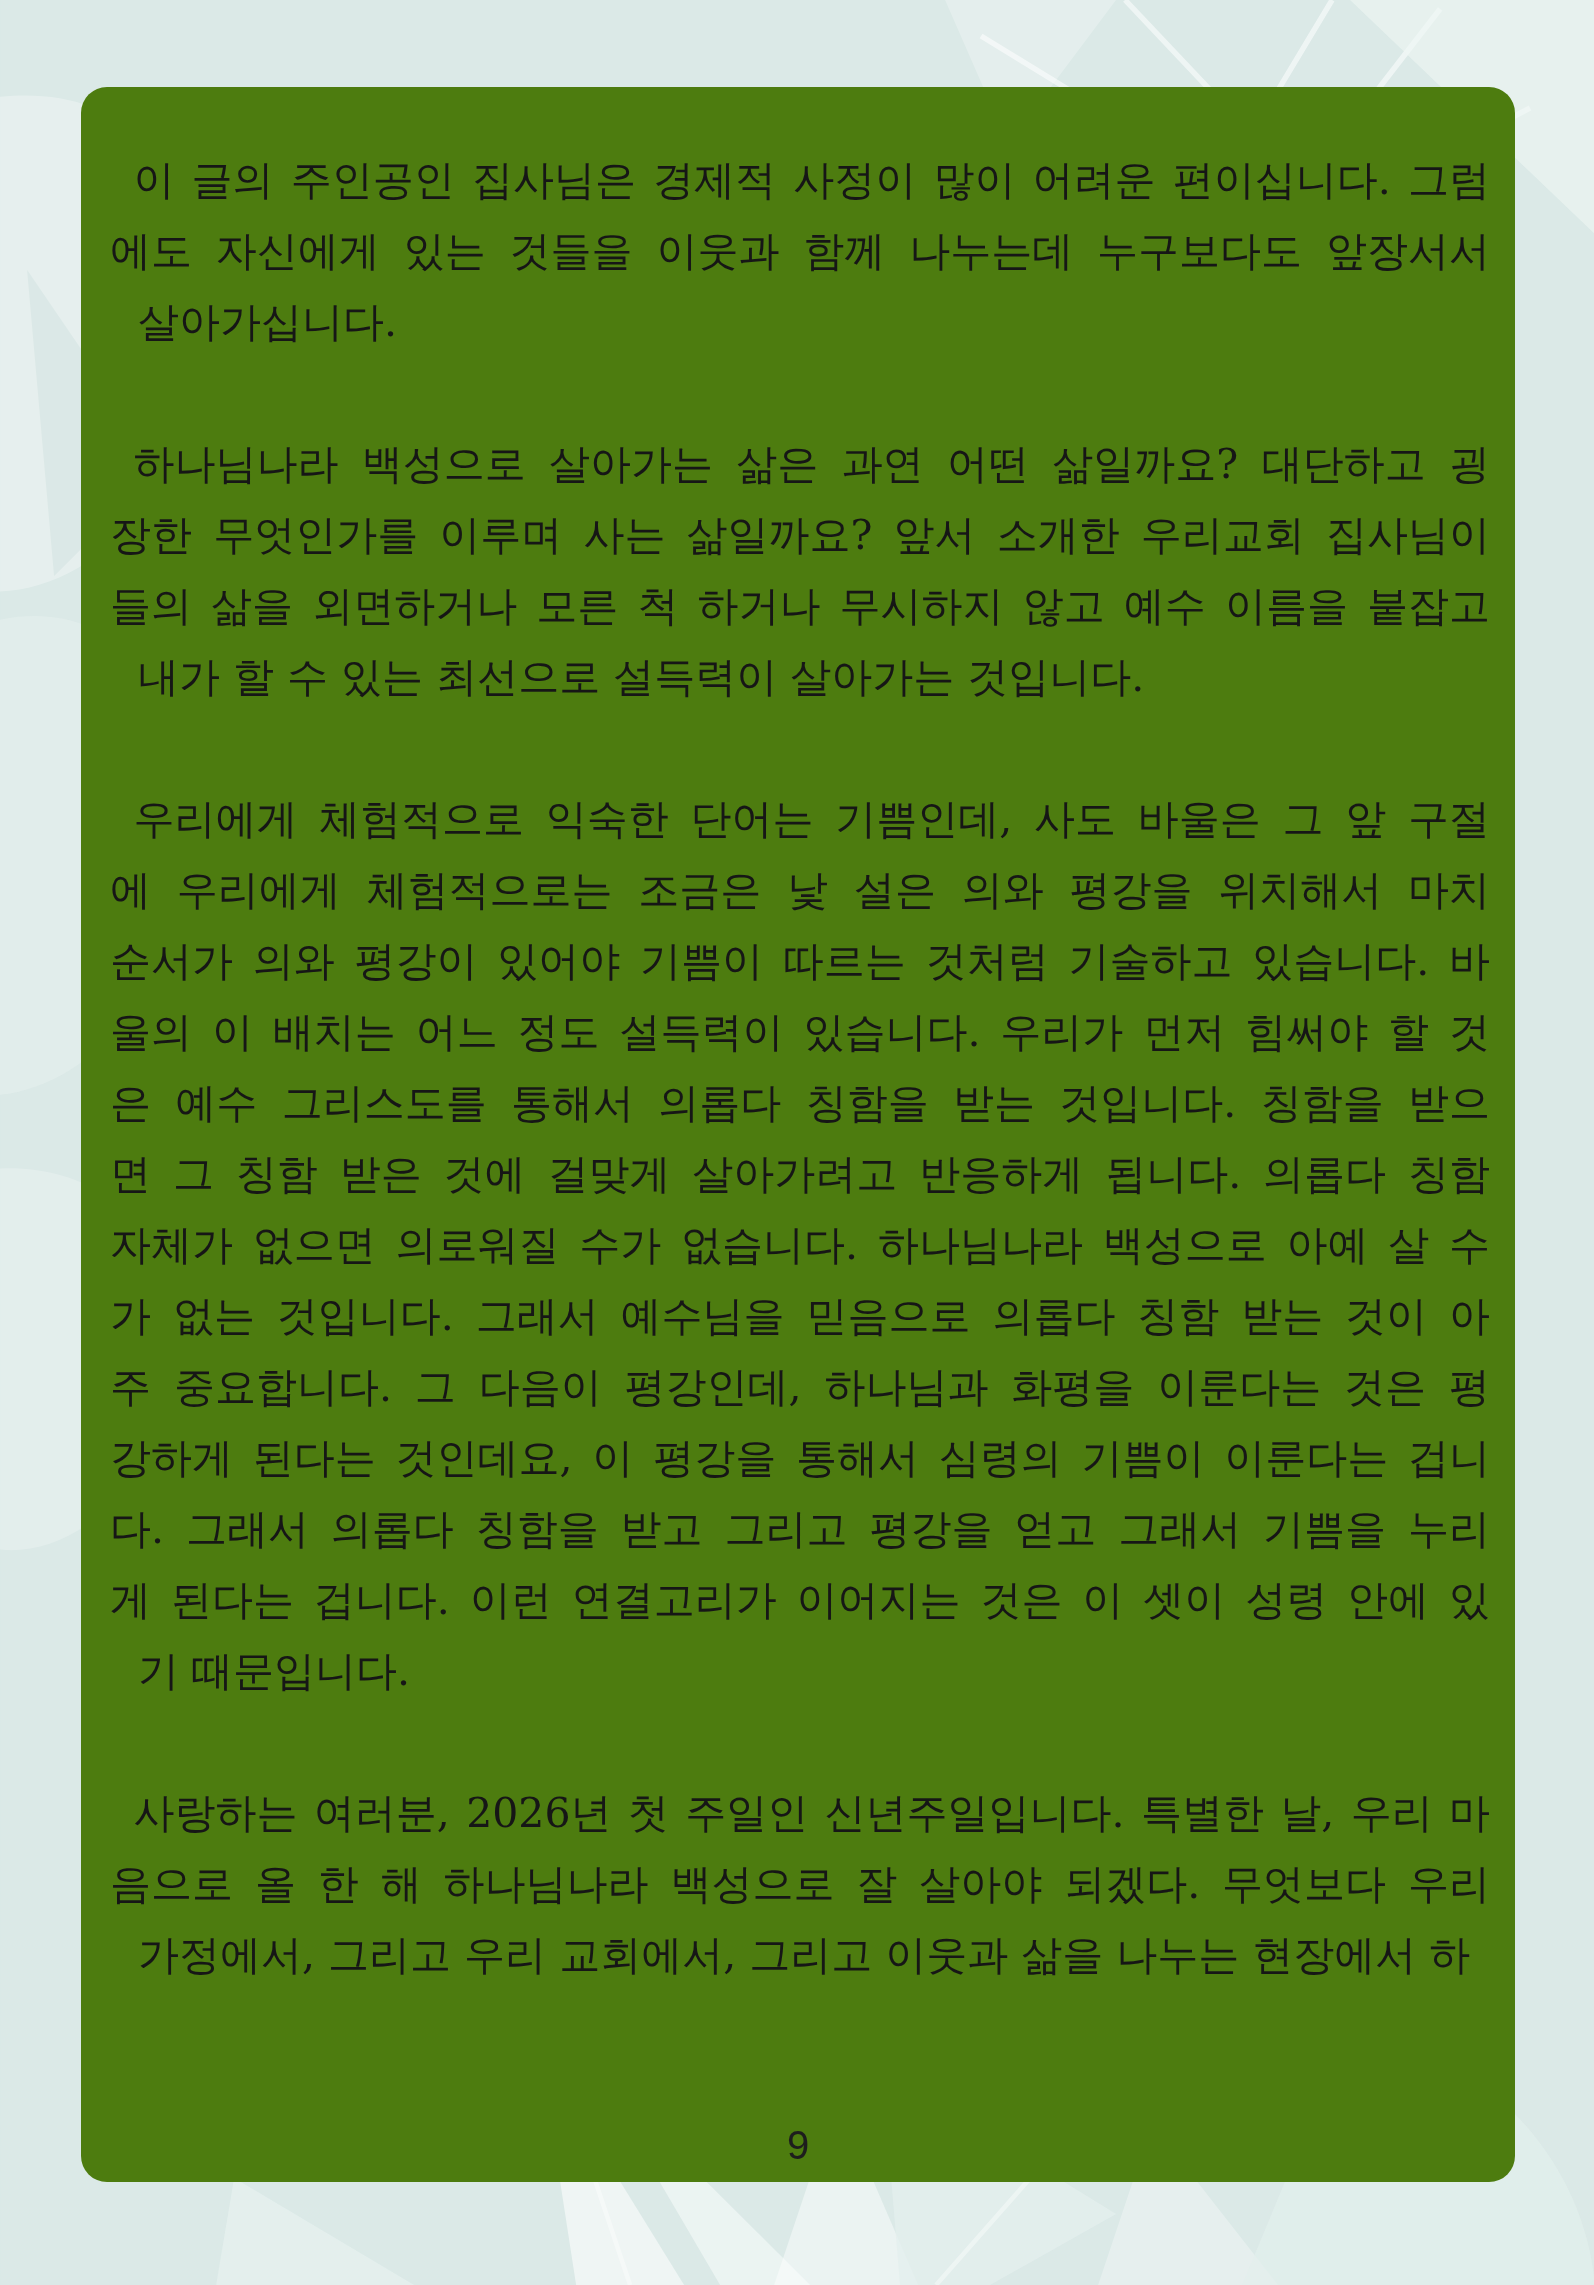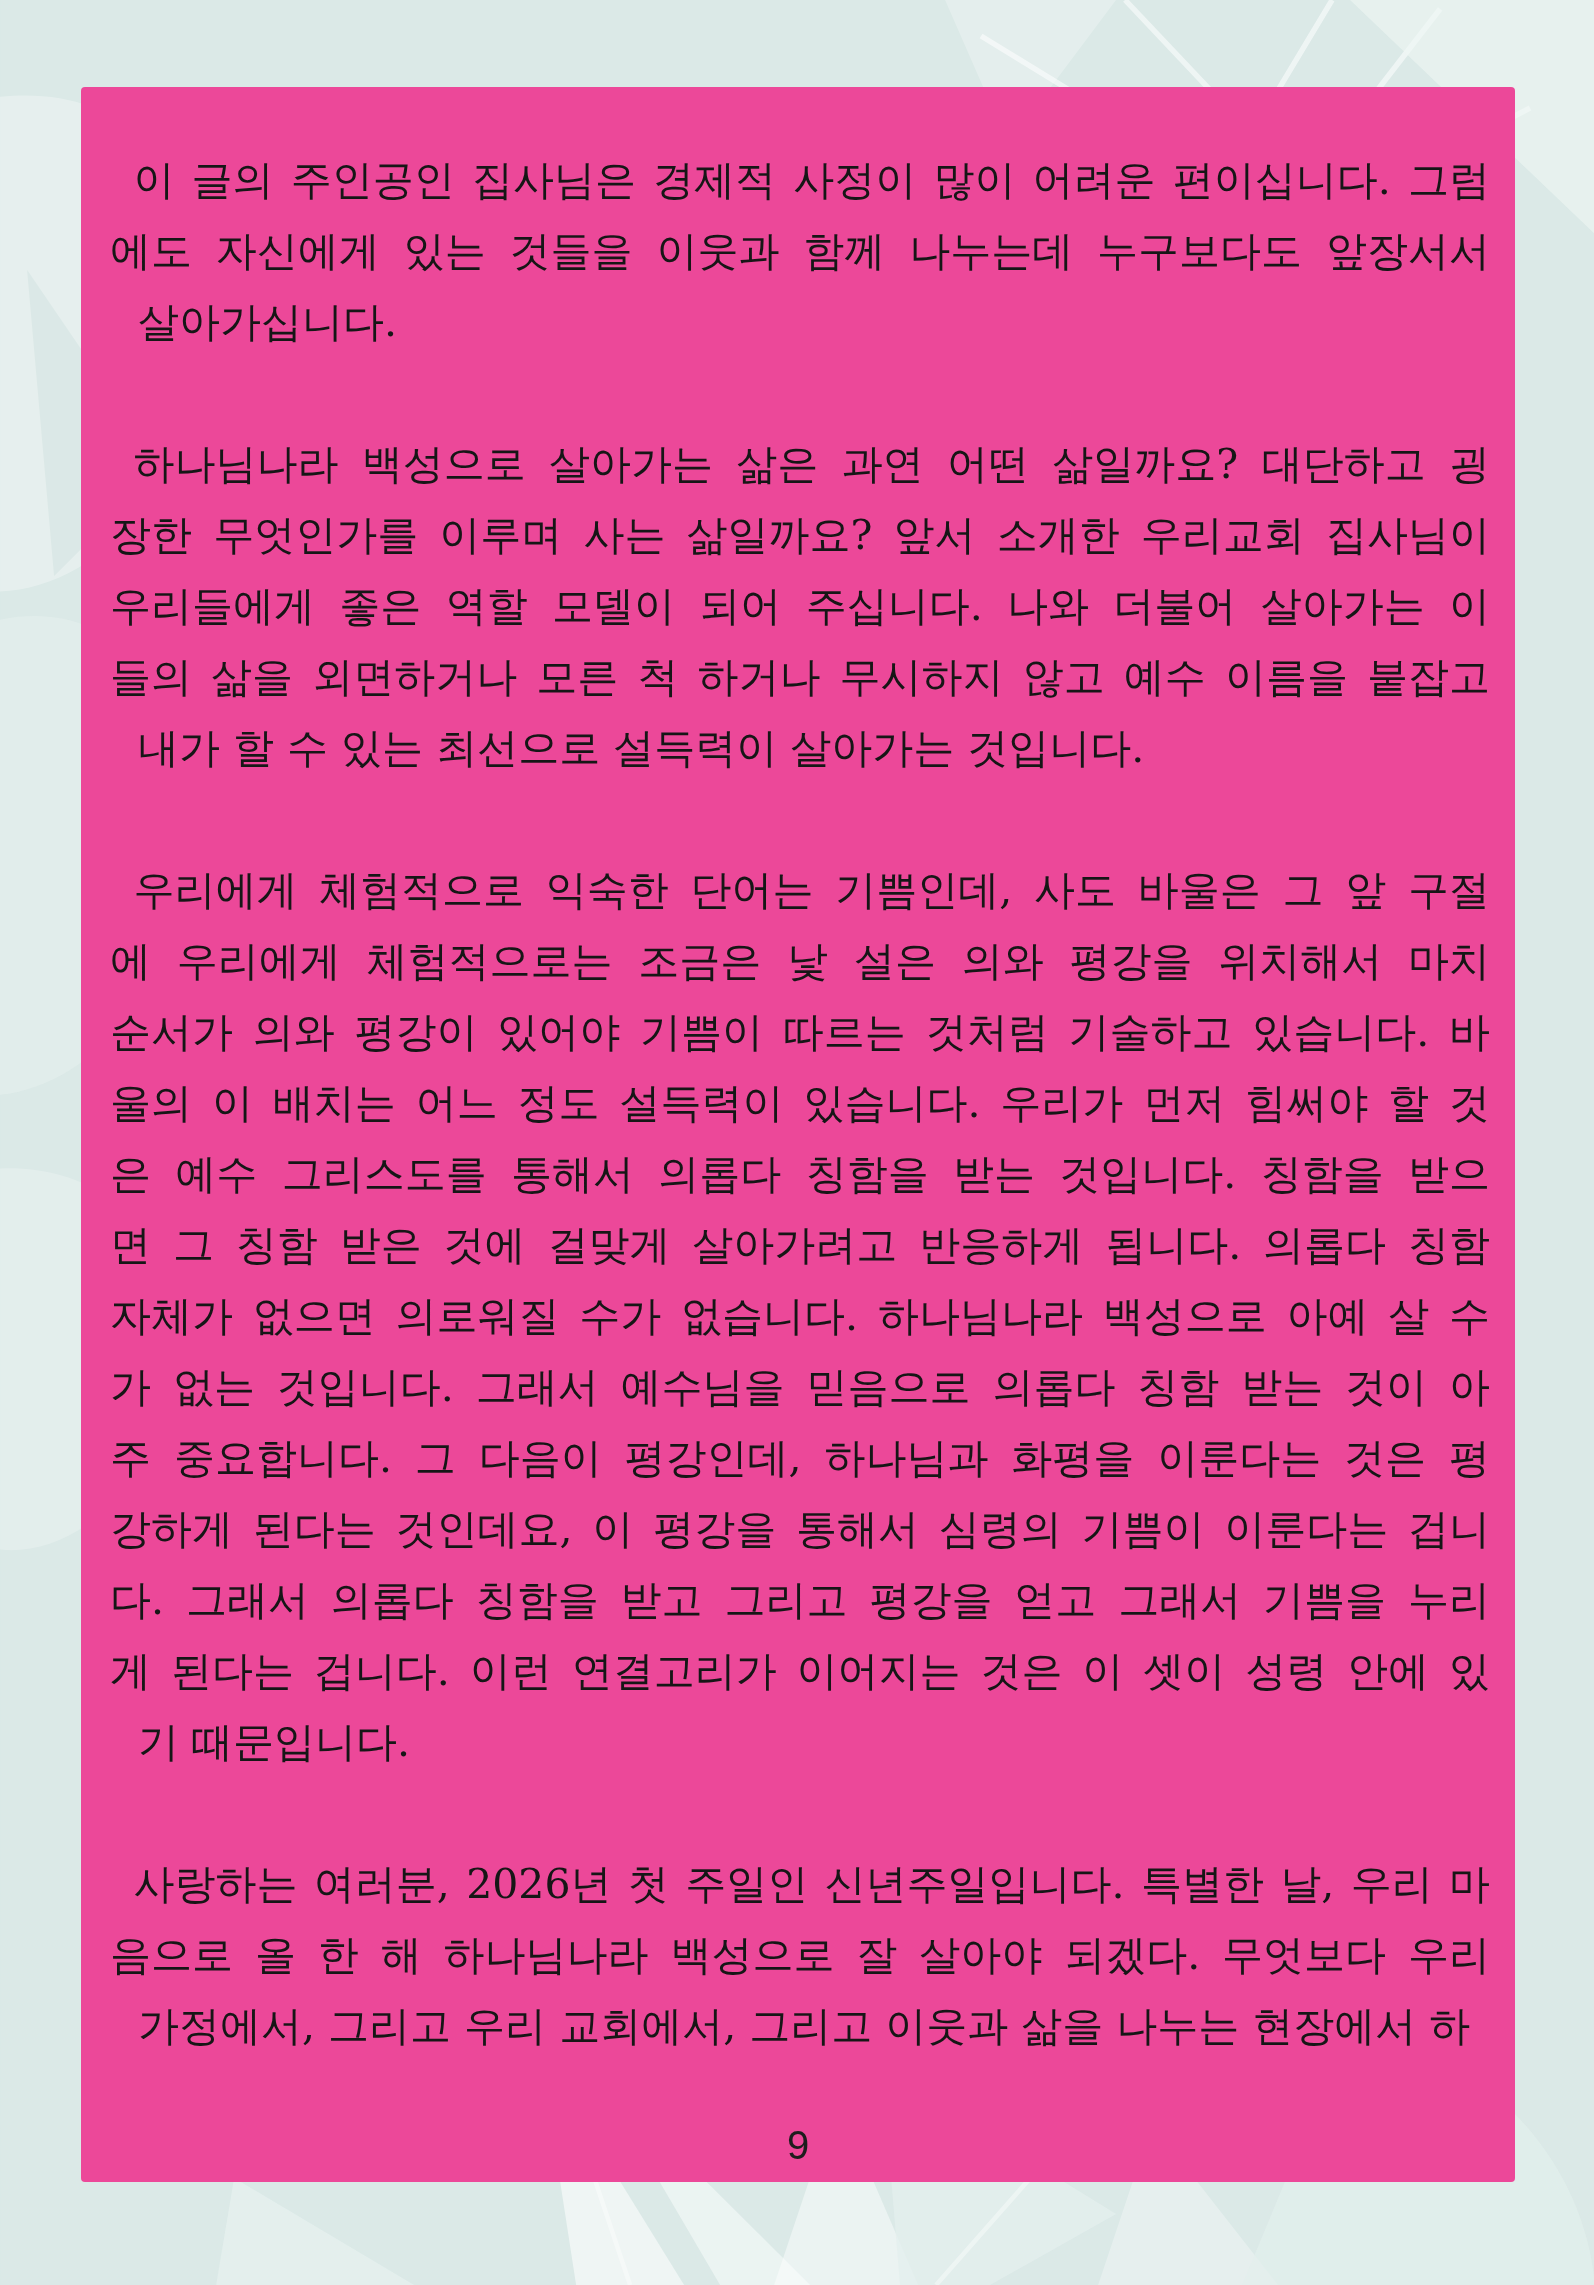--- a/index.html
+++ b/index.html
@@ -23,22 +23,22 @@
     width: 1595px;
     height: 2285px;
     display: block;
   }
   .card {
     position: absolute;
     left: 81px;
     top: 87px;
     width: 1434px;
     height: 2095px;
-    background: #ec4899;
-    border-radius: 4px;
+    background: #4d7c0f;
+    border-radius: 26px;
     box-sizing: border-box;
     padding: 58px 25px 0 29px;
   }
   .body-text {
     color: #161616;
     font-size: 41px;
     line-height: 71px;
     letter-spacing: 0px;
   }
   .para + .para { margin-top: 71px; }
@@ -102,21 +102,20 @@
   <div class="card">
     <div class="body-text" id="paragraphs">
         <div class="para">
           <div class="line first">이 글의 주인공인 집사님은 경제적 사정이 많이 어려운 편이십니다. 그럼</div>
           <div class="line">에도 자신에게 있는 것들을 이웃과 함께 나누는데 누구보다도 앞장서서</div>
           <div class="line last">살아가십니다.</div>
         </div>
         <div class="para">
           <div class="line first">하나님나라 백성으로 살아가는 삶은 과연 어떤 삶일까요? 대단하고 굉</div>
           <div class="line">장한 무엇인가를 이루며 사는 삶일까요? 앞서 소개한 우리교회 집사님이</div>
-          <div class="line">우리들에게 좋은 역할 모델이 되어 주십니다. 나와 더불어 살아가는 이</div>
           <div class="line">들의 삶을 외면하거나 모른 척 하거나 무시하지 않고 예수 이름을 붙잡고</div>
           <div class="line last">내가 할 수 있는 최선으로 설득력이 살아가는 것입니다.</div>
         </div>
         <div class="para">
           <div class="line first">우리에게 체험적으로 익숙한 단어는 기쁨인데, 사도 바울은 그 앞 구절</div>
           <div class="line">에 우리에게 체험적으로는 조금은 낯 설은 의와 평강을 위치해서 마치</div>
           <div class="line">순서가 의와 평강이 있어야 기쁨이 따르는 것처럼 기술하고 있습니다. 바</div>
           <div class="line">울의 이 배치는 어느 정도 설득력이 있습니다. 우리가 먼저 힘써야 할 것</div>
           <div class="line">은 예수 그리스도를 통해서 의롭다 칭함을 받는 것입니다. 칭함을 받으</div>
           <div class="line">면 그 칭함 받은 것에 걸맞게 살아가려고 반응하게 됩니다. 의롭다 칭함</div>

